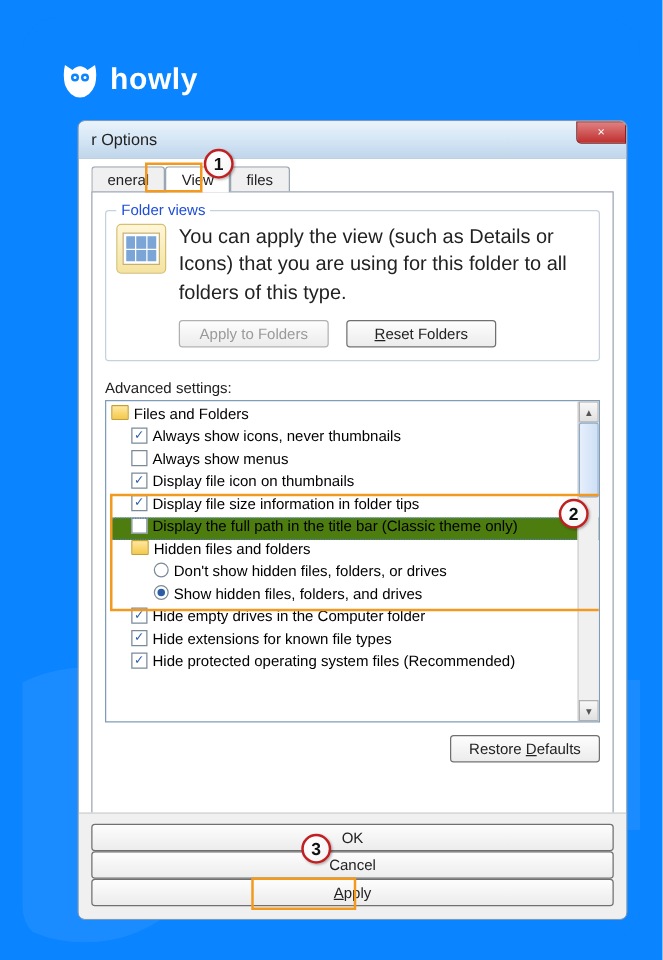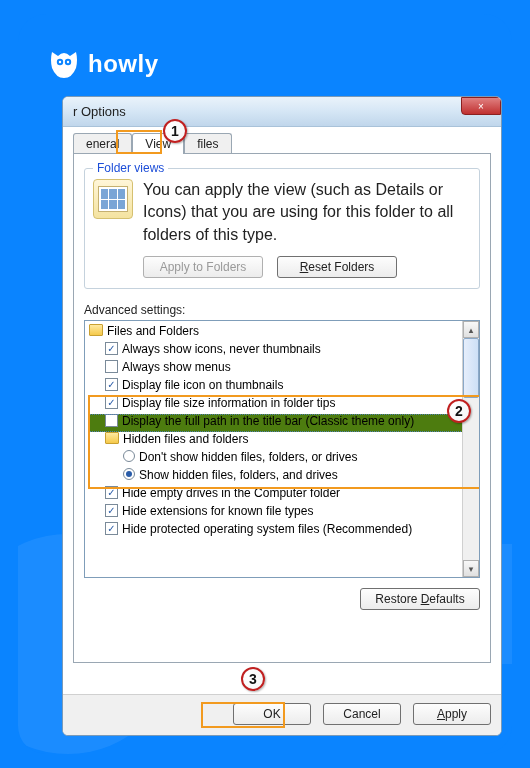--- a/index.html
+++ b/index.html
@@ -299,28 +299,29 @@
     outline-offset: -1px;
   }
   .restore-row {
     display: flex;
     justify-content: flex-end;
     margin-top: 10px;
   }
   .dialog-buttons {
     display: flex;
     justify-content: flex-end;
-    gap: 12px;
+    gap: 0;
     padding: 8px 10px 10px 10px;
     background: #f0f0f0;
     border-top: 1px solid #d0d0d0;
     position: absolute;
     bottom: 0;
     left: 0;
     right: 0;
+    flex-direction: column;
   }
   .dialog-buttons .winbtn { min-width: 78px; }
 
   .callout {
     position: absolute;
     width: 24px;
     height: 24px;
     border-radius: 50%;
     background: radial-gradient(circle at 30% 30%, #fff, #f4f4f4);
     border: 2px solid #c02020;

